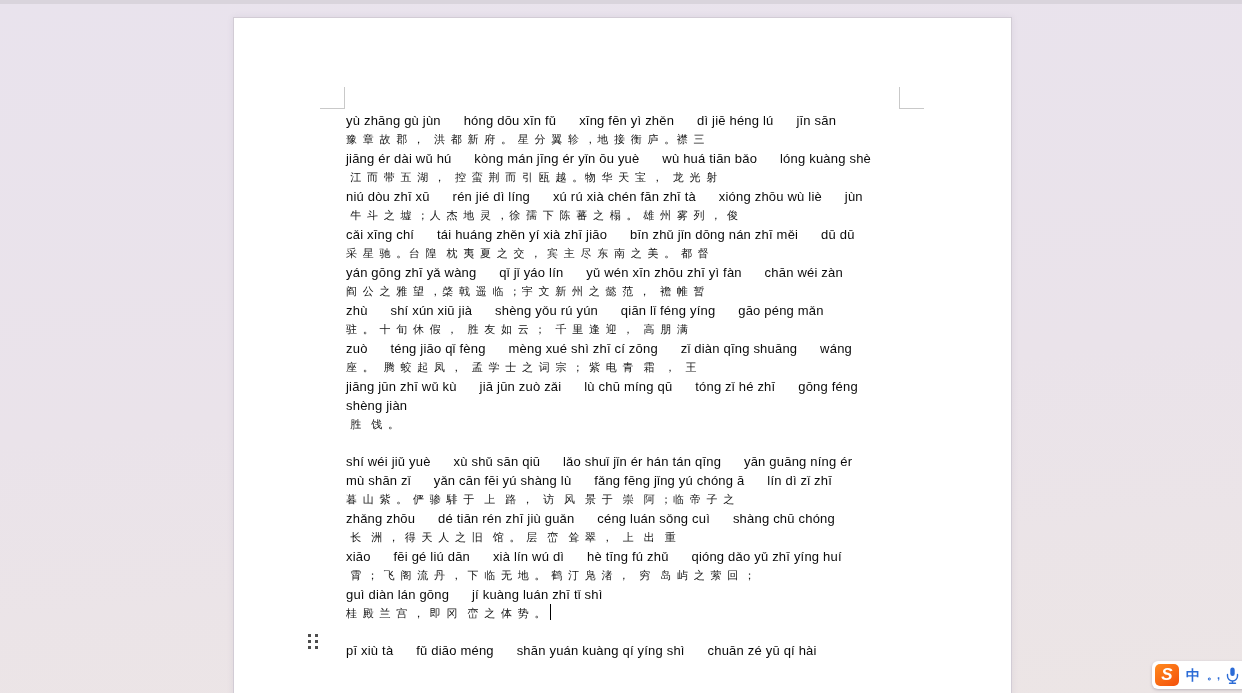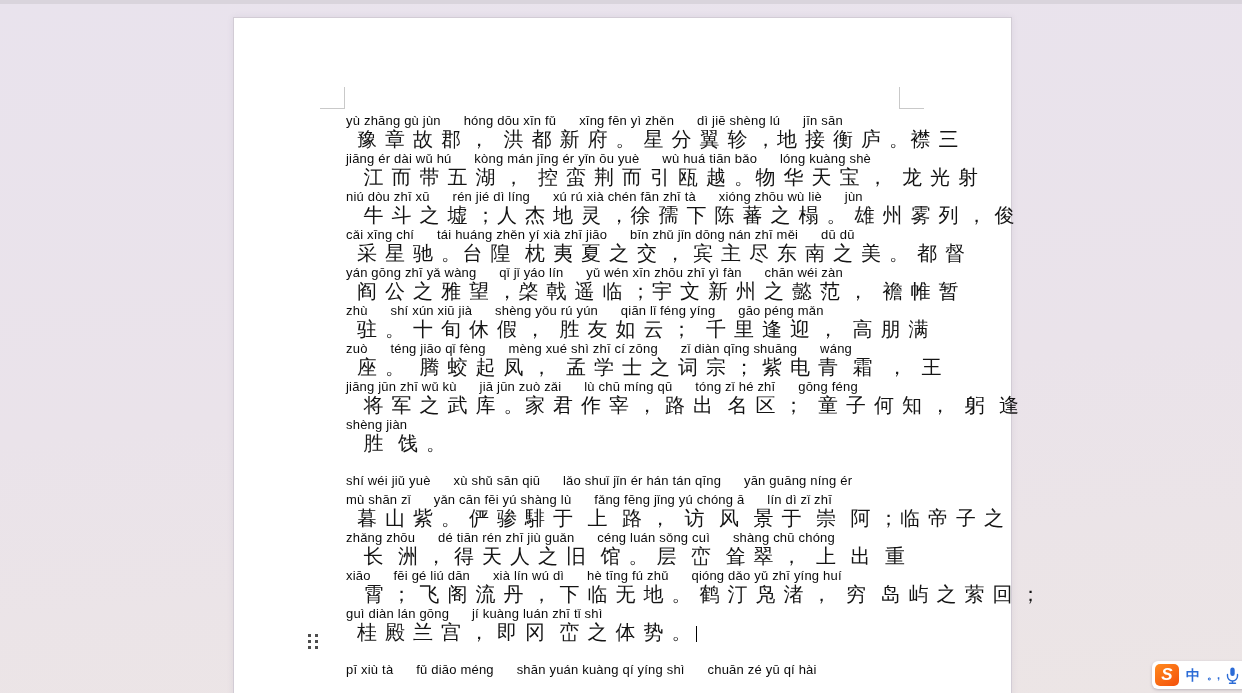--- a/index.html
+++ b/index.html
@@ -27,22 +27,22 @@
     position:absolute; left:112px; top:93px; width:560px;
   }
   .para { margin-bottom:18px; }
   .pinyin {
     font-family:"Liberation Sans", sans-serif;
     font-size:13px; line-height:19px; height:19px;
     color:#0a0a0a; white-space:pre; letter-spacing:0.2px;
   }
   .hanzi {
     font-family:"Liberation Serif", "DejaVu Serif", serif;
-    font-size:20px; line-height:19px; height:19px;
-    color:#141414; white-space:pre; letter-spacing:1.5px;margin-left:11px;
+    font-size:11px; line-height:19px; height:19px;
+    color:#141414; white-space:pre; letter-spacing:1.5px;
   }
   .caret {
     display:inline-block; width:1px; height:16px;
     background:#000; margin-left:3px; vertical-align:-3px;
     animation:blink 1s steps(1) infinite;
   }
   @keyframes blink { 50% { opacity:0; } }
   
   .drag-handle {
     position:absolute; left:72px; top:614px;
@@ -78,36 +78,35 @@
 </head>
 <body>
 
 <div class="top-strip"></div>
 
 <div class="page">
   <div class="crop-mark left"></div>
   <div class="crop-mark right"></div>
   <div class="text-area">
       <div class="para">
-        <div class="pinyin">yù zhāng gù jùn      hóng dōu xīn fǔ      xīng fēn yì zhěn      dì jiē shèng lú      jīn sān</div>
+        <div class="pinyin">yù zhāng gù jùn      hóng dōu xīn fǔ      xīng fēn yì zhěn      dì jiē héng lú      jīn sān</div>
         <div class="hanzi">豫 章 故 郡 ，  洪 都 新 府 。 星 分 翼 轸 ，地 接 衡 庐 。襟 三</div>
         <div class="pinyin">jiāng ér dài wǔ hú      kòng mán jīng ér yǐn ōu yuè      wù huá tiān bǎo      lóng kuàng shè</div>
         <div class="hanzi"> 江 而 带 五 湖 ，  控 蛮 荆 而 引 瓯 越 。物 华 天 宝 ，  龙 光 射</div>
         <div class="pinyin">niú dòu zhī xū      rén jié dì líng      xú rú xià chén fān zhī tà      xióng zhōu wù liè      jùn</div>
         <div class="hanzi"> 牛 斗 之 墟 ；人 杰 地 灵 ，徐 孺 下 陈 蕃 之 榻 。 雄 州 雾 列 ， 俊</div>
         <div class="pinyin">cǎi xīng chí      tái huáng zhěn yí xià zhī jiāo      bīn zhǔ jǐn dōng nán zhī měi      dū dū</div>
         <div class="hanzi">采 星 驰 。台 隍  枕 夷 夏 之 交 ， 宾 主 尽 东 南 之 美 。 都 督</div>
         <div class="pinyin">yán gōng zhī yǎ wàng      qǐ jǐ yáo lín      yǔ wén xīn zhōu zhī yì fàn      chān wéi zàn</div>
         <div class="hanzi">阎 公 之 雅 望 ，棨 戟 遥 临 ；宇 文 新 州 之 懿 范 ，  襜 帷 暂</div>
         <div class="pinyin">zhù      shí xún xiū jià      shèng yǒu rú yún      qiān lǐ féng yíng      gāo péng mǎn</div>
         <div class="hanzi">驻 。 十 旬 休 假 ，  胜 友 如 云 ；  千 里 逢 迎 ，  高 朋 满</div>
         <div class="pinyin">zuò      téng jiāo qǐ fèng      mèng xué shì zhī cí zōng      zǐ diàn qīng shuāng      wáng</div>
         <div class="hanzi">座 。  腾 蛟 起 凤 ，  孟 学 士 之 词 宗 ； 紫 电 青  霜  ，  王</div>
         <div class="pinyin">jiāng jūn zhī wǔ kù      jiā jūn zuò zǎi      lù chū míng qū      tóng zǐ hé zhī      gōng féng</div>
-        <div class="hanzi"> 将 军 之 武 库 。家 君 作 宰 ， 路 出  名 区 ；  童 子 何 知 ，  躬  逢</div>
         <div class="pinyin">shèng jiàn</div>
         <div class="hanzi"> 胜  饯 。</div>
       </div>
       <div class="para">
         <div class="pinyin">shí wéi jiǔ yuè      xù shǔ sān qiū      lǎo shuǐ jǐn ér hán tán qīng      yān guāng níng ér</div>
         <div class="pinyin">mù shān zǐ      yǎn cān fēi yú shàng lù      fǎng fēng jǐng yú chóng ā      lín dì zǐ zhī</div>
         <div class="hanzi">暮 山 紫 。 俨 骖 騑 于  上  路 ，  访  风  景 于  崇  阿 ；临 帝 子 之</div>
         <div class="pinyin">zhǎng zhōu      dé tiān rén zhī jiù guǎn      céng luán sǒng cuì      shàng chū chóng</div>
         <div class="hanzi"> 长  洲 ， 得 天 人 之 旧  馆 。 层  峦  耸 翠 ，  上  出  重</div>
         <div class="pinyin">xiāo      fēi gé liú dān      xià lín wú dì      hè tīng fú zhǔ      qióng dǎo yǔ zhī yíng huí</div>

